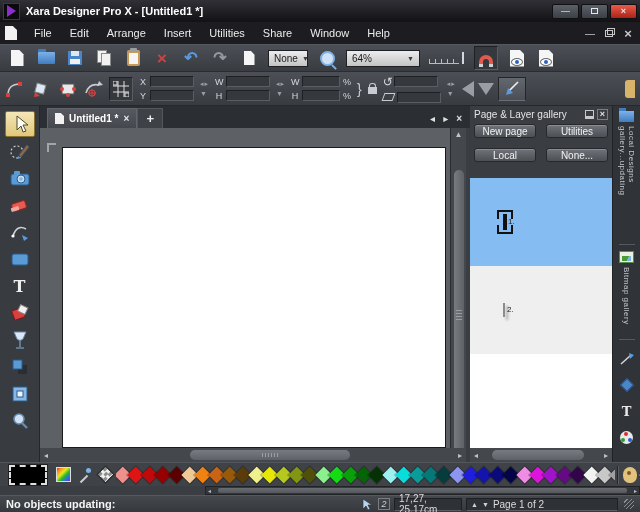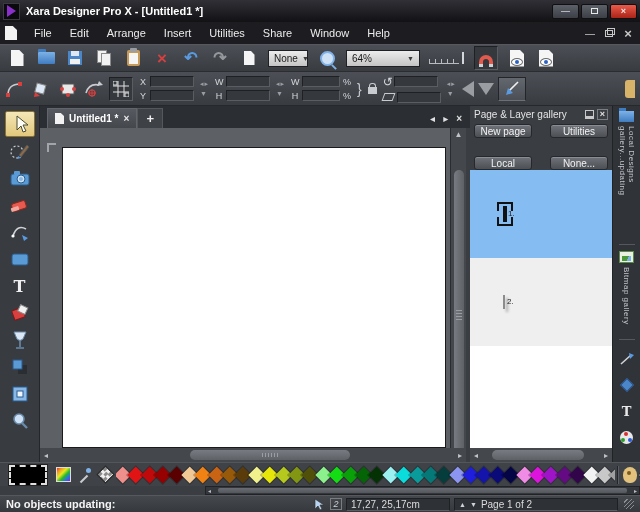--- a/index.html
+++ b/index.html
@@ -137,21 +137,21 @@
   .hthumb:after { content:""; position:absolute; top:3px; left:72px; width:16px; height:4px;
             background:repeating-linear-gradient(90deg,#9a9da2 0 1px,transparent 1px 3px); }
 
   
   .gallery { position:absolute; left:470px; top:106px; width:142px; height:356px;
              background:#3a3d42; display:flex; flex-direction:column; }
   .ghead { height:17px; display:flex; align-items:center; padding:0 4px; gap:4px; font-size:10px; color:#e4e4e4; }
   .ghead .sp { margin-left:auto; display:flex; gap:3px; align-items:center; }
   .pinico { width:9px; height:9px; border:1px solid #c8c8c8; border-bottom:3px solid #c8c8c8; }
   .gx { font-size:9px; font-weight:bold; border:1px solid #7a7d82; padding:0 2px; line-height:9px; }
-  .gbtns { display:grid; grid-template-columns:1fr 1fr; gap:18px; padding:1px 4px 0; }
+  .gbtns { display:grid; grid-template-columns:1fr 1fr; gap:10px; padding:1px 4px 16px; }
   .gbtn { height:14px; border-radius:3px; border:1px solid #26282c;
           background:linear-gradient(#70747a,#4c5055); color:#f2f2f2; font-size:10px;
           display:flex; align-items:center; justify-content:center;
           box-shadow:inset 0 1px 0 #8a8e94; }
   .glist { flex:1; background:#fff; overflow:hidden; }
   .page-row { position:relative; height:88px; display:flex; align-items:center; background:#efefef; }
   .page-row[data-selected="true"] { background:#85bcf2; }
   .expander { margin-left:9px; font-size:10px; color:#4a90d9; width:14px; }
   .page-row[data-selected="true"] .expander { color:#f0f6ff; }
   .thumbwrap { position:relative; margin-left:10px; }
@@ -227,22 +227,22 @@
   
   .statusbar { position:absolute; left:0; top:495px; width:640px; height:17px;
                background:linear-gradient(#45494e,#35383c); border-top:1px solid #55585c;
                display:flex; align-items:center; padding:0 6px; gap:5px; }
   .stat-msg { font-weight:bold; font-size:11px; color:#f4f4f4; }
   .stat-right { margin-left:auto; display:flex; align-items:center; gap:4px; }
   .snapbox { width:12px; height:12px; border:1px solid #7a7d82; color:#cfd3d8; font-size:9px;
              display:flex; align-items:center; justify-content:center; font-style:italic; }
   .statbox { height:13px; background:#2e3135; border:1px solid #1e2023; border-bottom-color:#5a5e63;
              color:#dcdcdc; font-size:10px; display:flex; align-items:center; padding:0 4px; gap:3px; }
-  .coords { width:104px; }
-  .pagebox { width:164px; }
+  .coords { width:68px; }
+  .pagebox { width:152px; }
   .spin { font-size:7px; color:#cfd3d8; letter-spacing:1px; }
   .grip { width:10px; height:10px; margin-left:2px;
           background:repeating-linear-gradient(135deg,transparent 0 2px,#8a8e94 2px 3px); }
 </style>
 </head>
 <body>
 
 <div class="app">
 
   <div class="titlebar">

